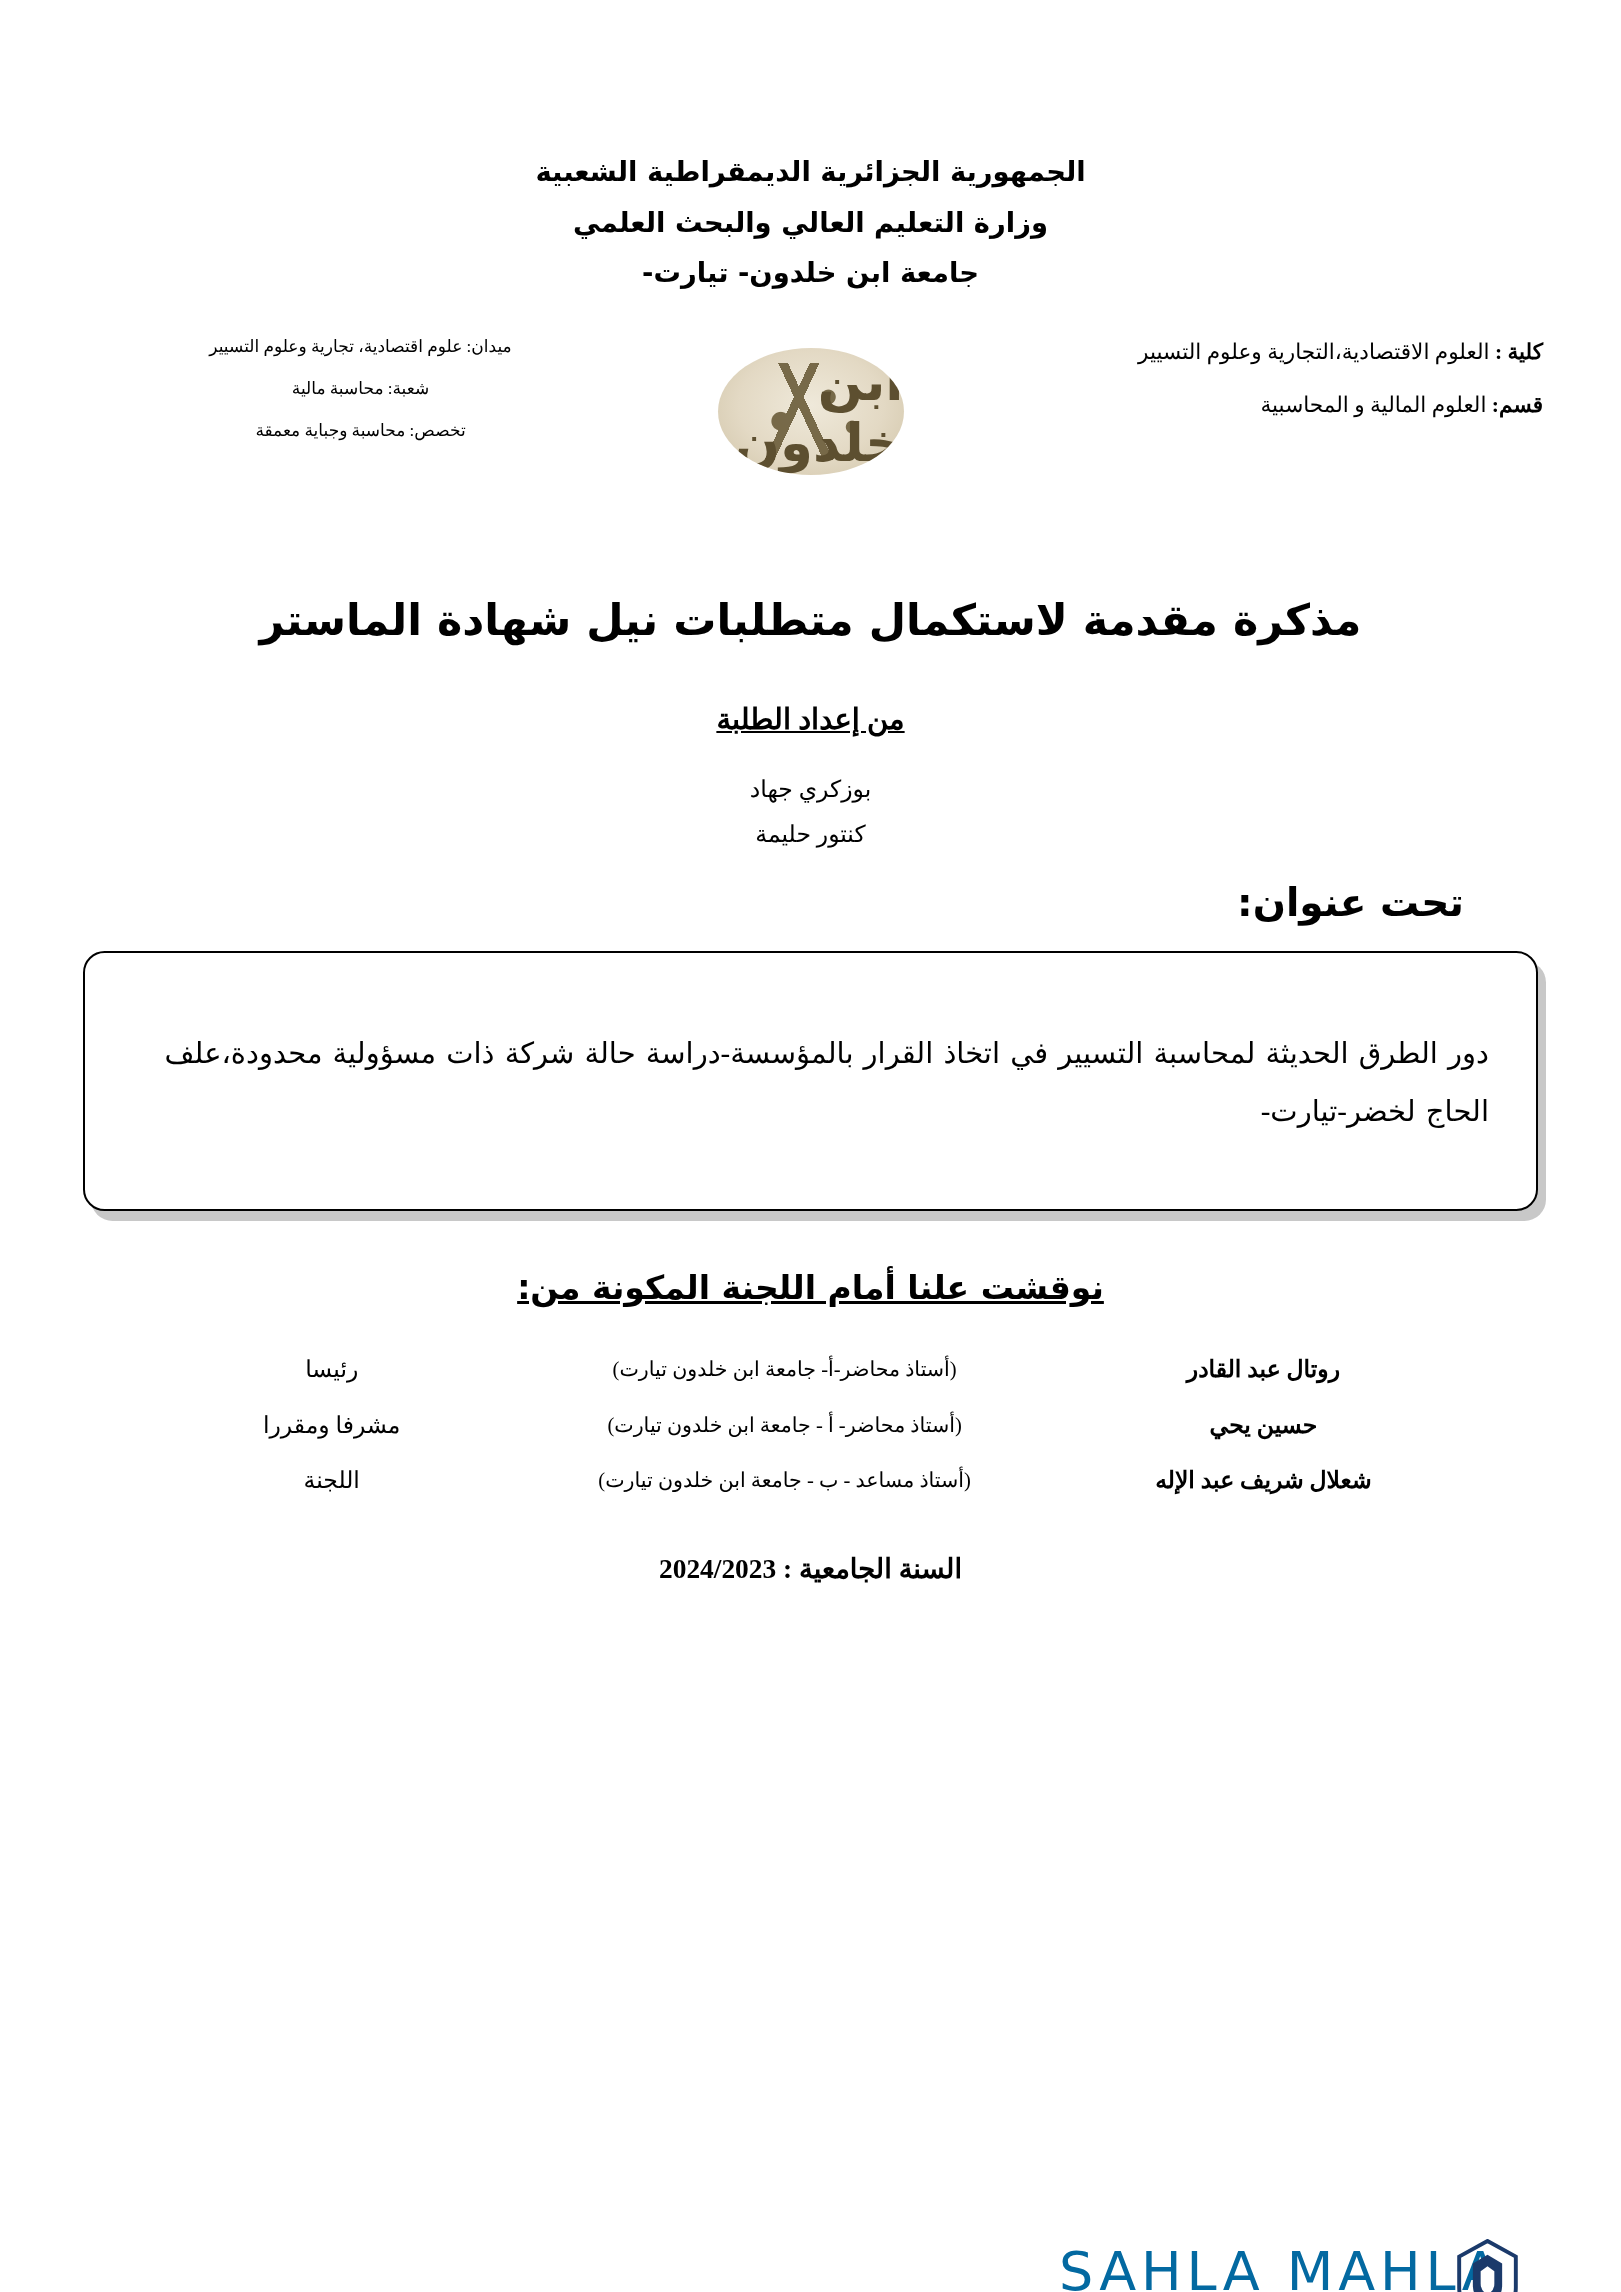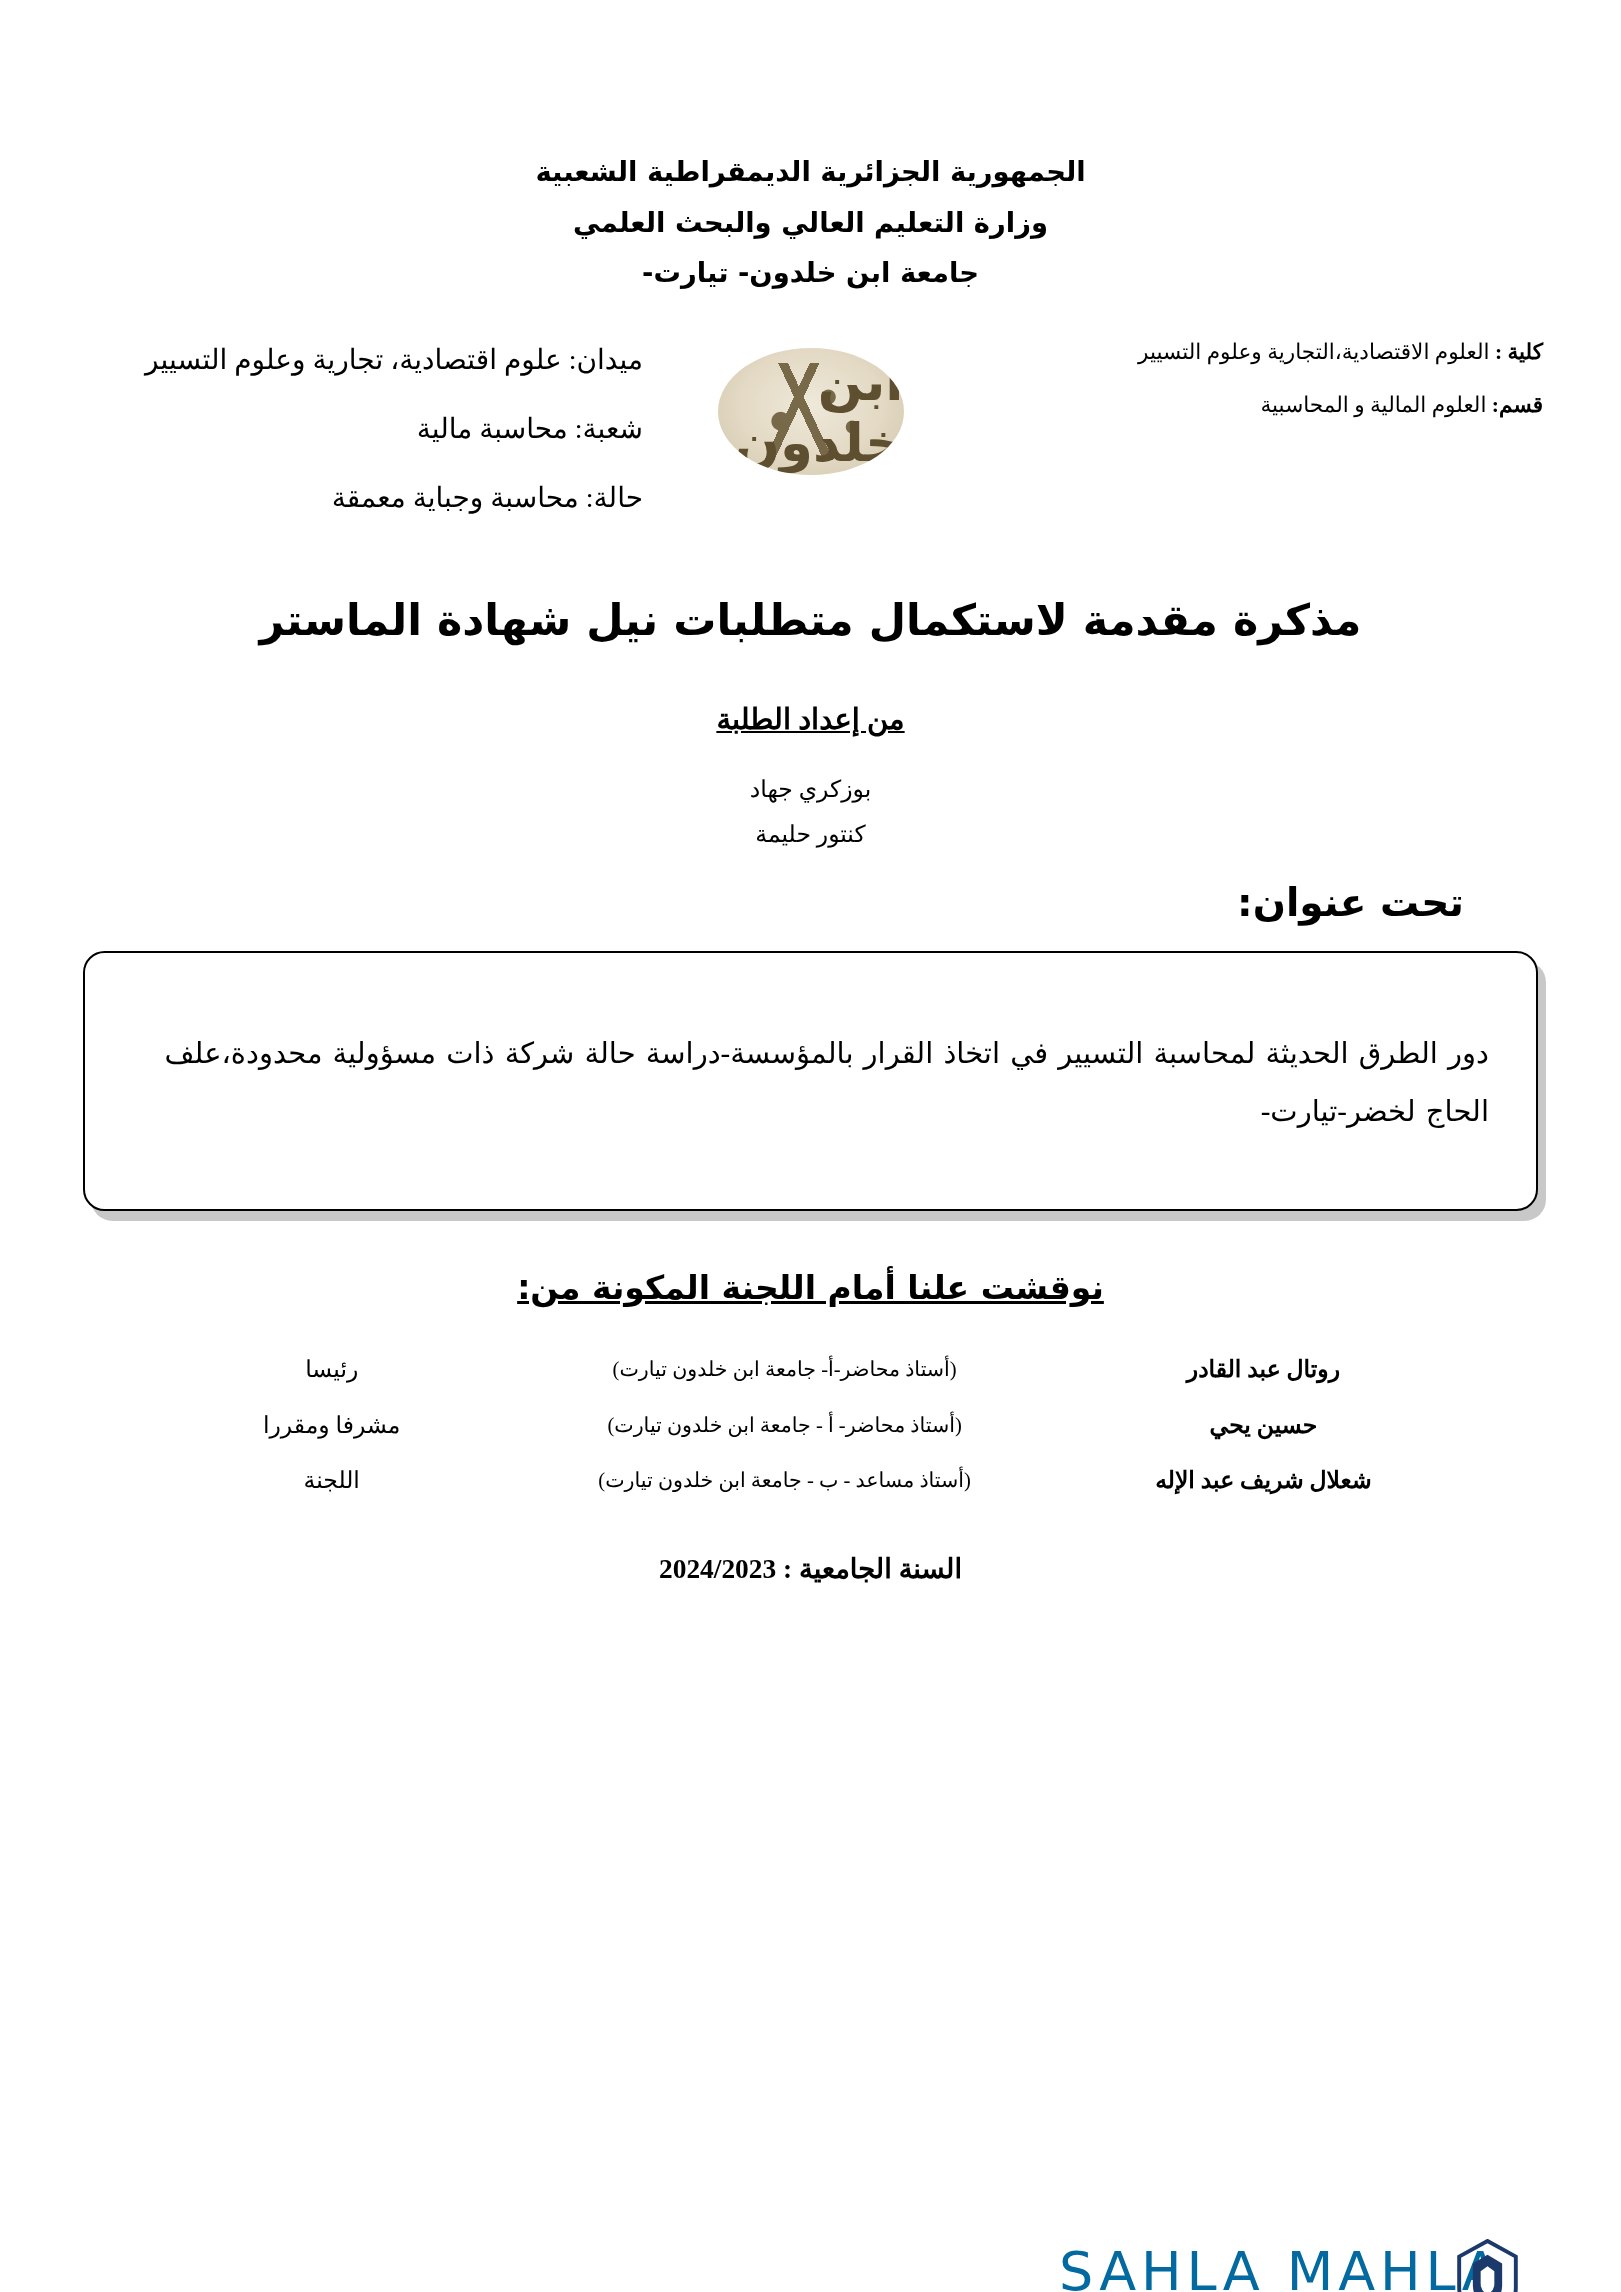--- a/index.html
+++ b/index.html
@@ -47,24 +47,24 @@
     top: 0;
     font-size: 21.6px;
     line-height: 2.45;
   }
   .info-col.right {
     right: 78px;
     width: 549px;
     text-align: right;
   }
   .info-col.left {
-    left: 94px;
+    left: 86px;
     width: 549px;
-    text-align: right;
-    font-size: 28px;
+    text-align: center;
+    font-size: 17px;
   }
   .info-col .lbl {
     font-weight: bold;
   }
   .logo {
     position: absolute;
     left: 50%;
     transform: translateX(-50%);
     top: 21.6px;
     width: 186px;
@@ -272,21 +272,21 @@
     <div class="info-col left">
       <div>
         <span>ميدان:</span>
         <span>علوم اقتصادية، تجارية وعلوم التسيير</span>
       </div>
       <div>
         <span>شعبة:</span>
         <span>محاسبة مالية</span>
       </div>
       <div>
-        <span>حالة:</span>
+        <span>تخصص:</span>
         <span>محاسبة وجباية معمقة</span>
       </div>
     </div>
   </div>
 
   <div class="main-title">مذكرة مقدمة لاستكمال متطلبات نيل شهادة الماستر</div>
 
   <div class="prepared-by">من إعداد الطلبة</div>
   <div class="students">
     <div>بوزكري جهاد</div>

